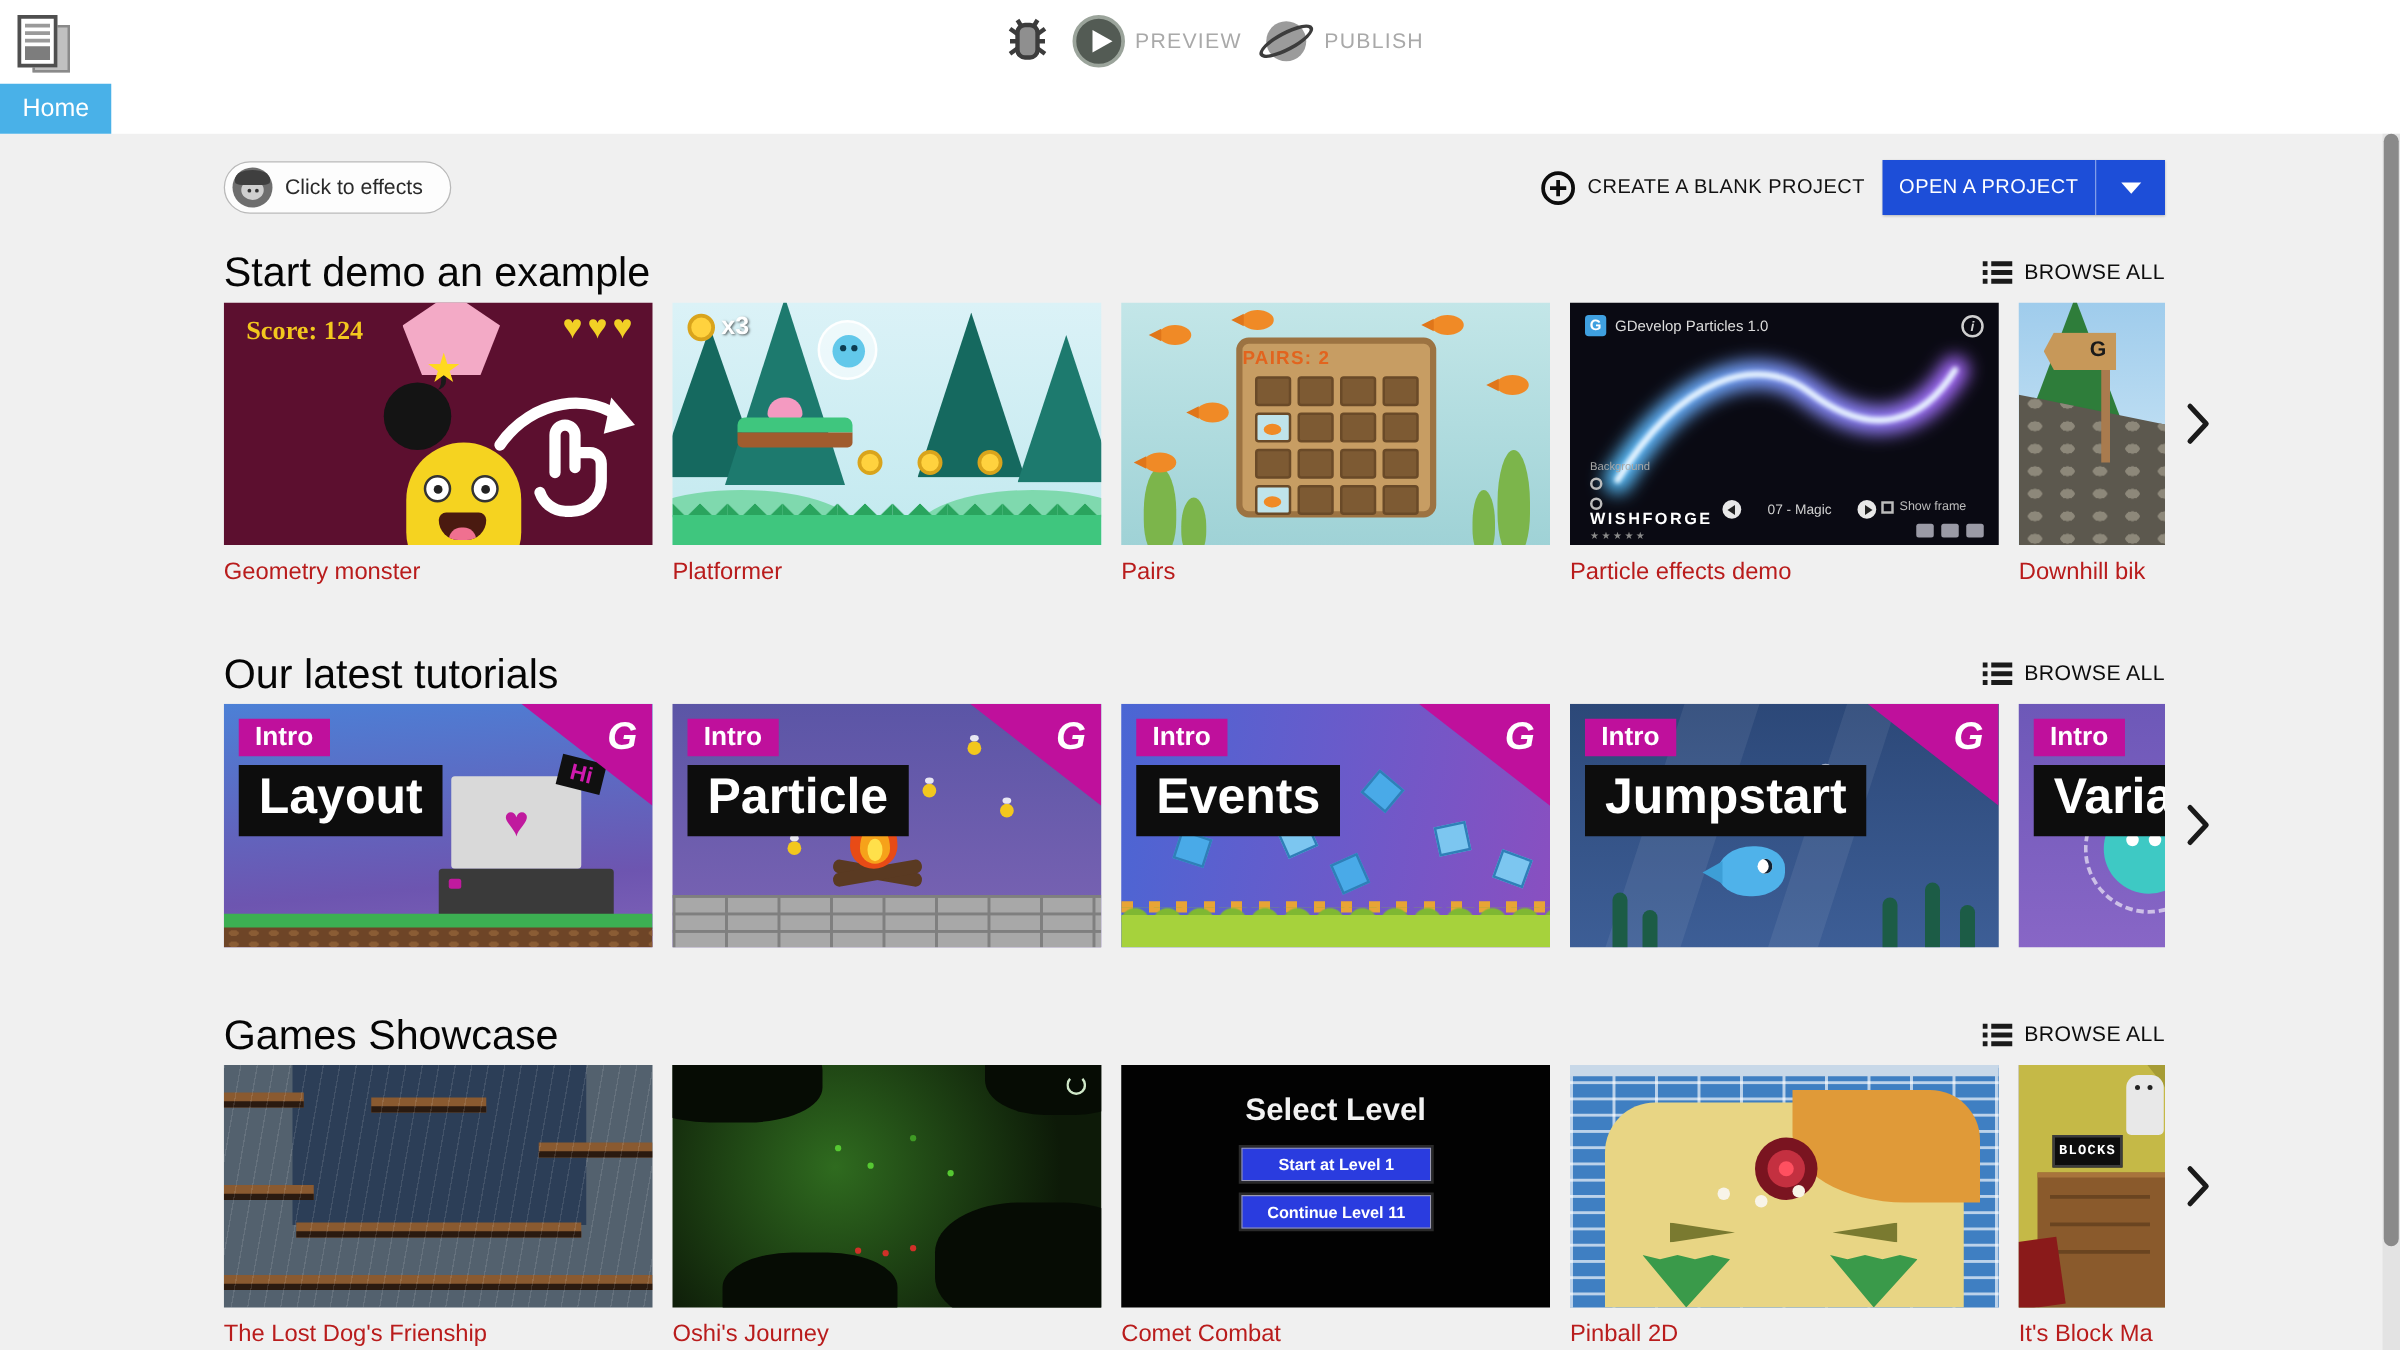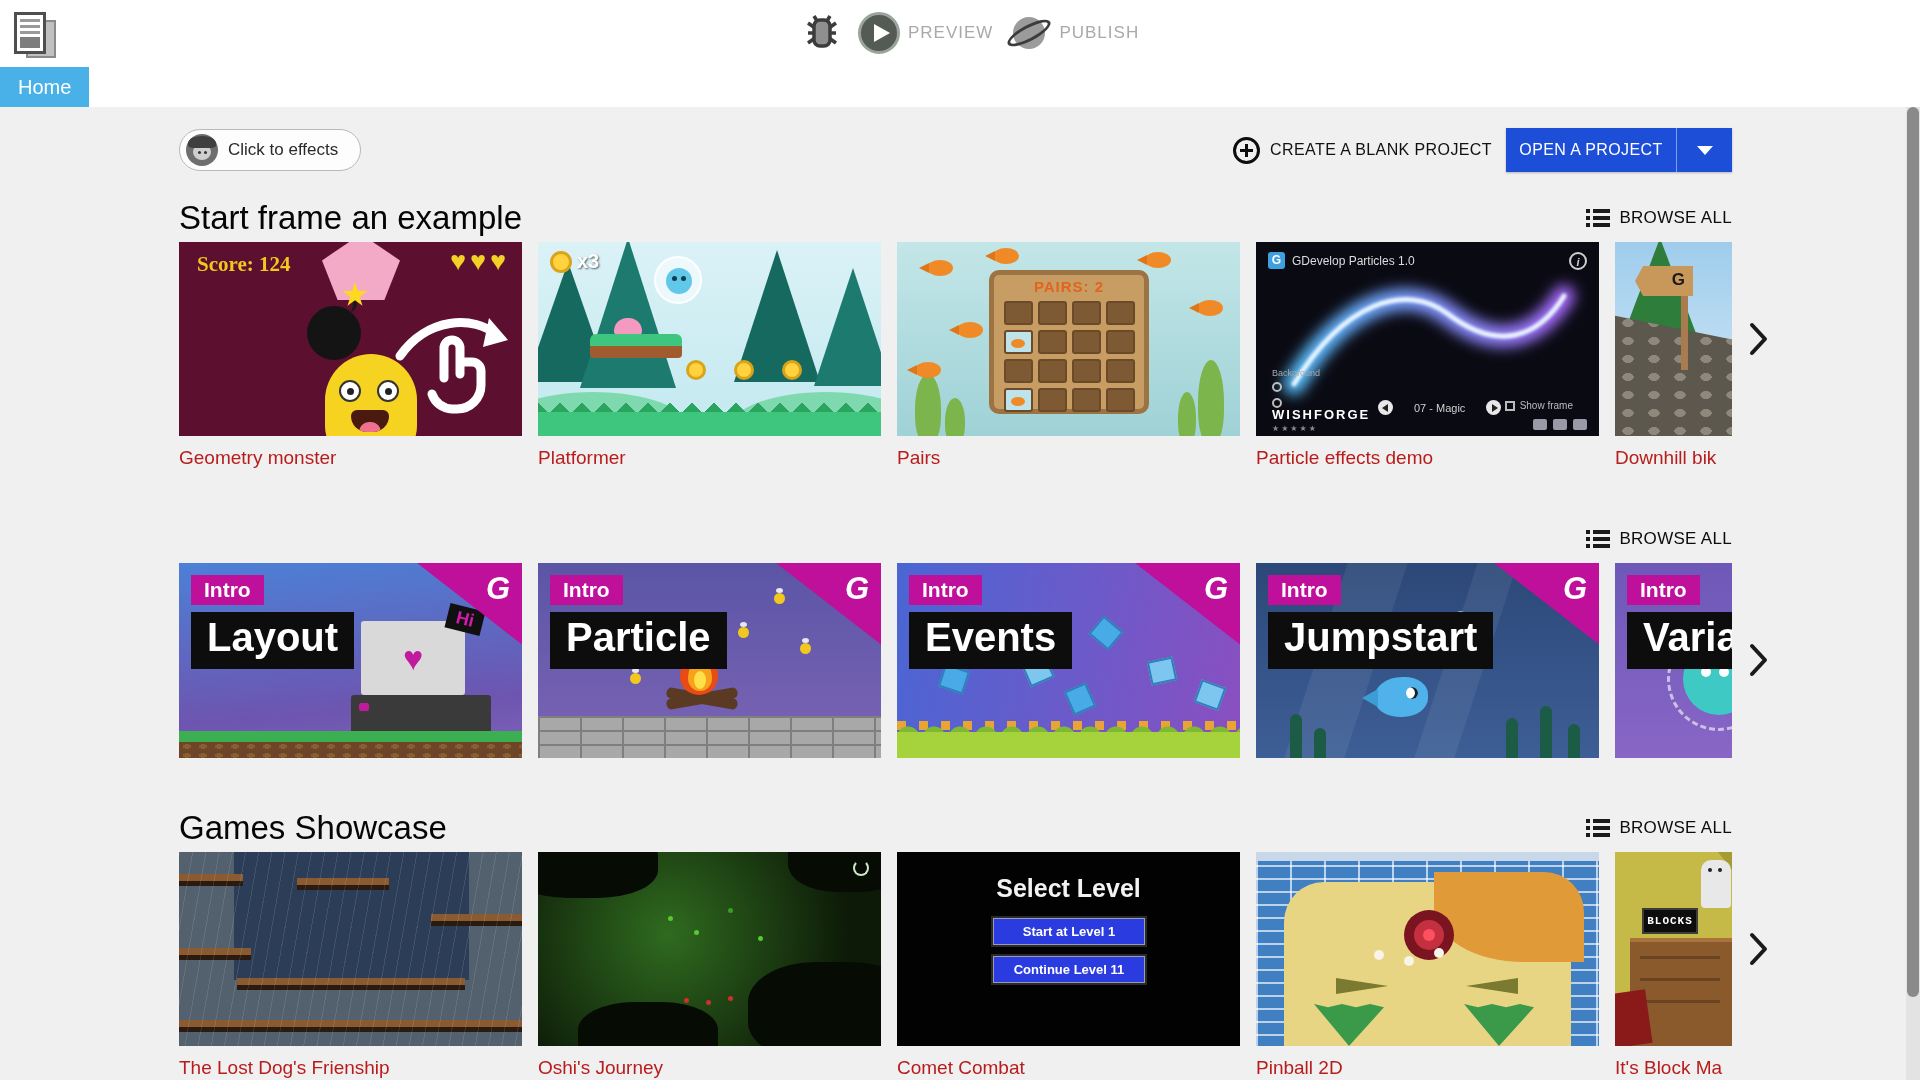--- a/index.html
+++ b/index.html
@@ -104,21 +104,21 @@
   .pf-counter { position:absolute; left:12px; top:8px; display:flex; align-items:center; gap:5px; }
   .pf-coin-ic { width:22px; height:22px; border-radius:50%; background:#ffd23e; border:3px solid #d9a41c; }
   .pf-x3 { color:#fff; font-weight:bold; font-size:20px; text-shadow:1px 1px 2px rgba(0,0,0,.6); }
 
   
   .t-pr { background:linear-gradient(#c3e6e8,#9fd2d6); }
   .pr-weed { position:absolute; background:#7cb54b; border-radius:50% 50% 40% 40%; }
   .pr-fish { position:absolute; width:26px; height:16px; background:#f08a26; border-radius:50%; }
   .pr-fish::after { content:""; position:absolute; left:-8px; top:3px; border-right:10px solid #e0761a; border-top:5px solid transparent; border-bottom:5px solid transparent; }
   .pr-board { position:absolute; left:92px; top:28px; width:160px; height:144px; background:#c79d63; border:5px solid #9c7342; border-radius:10px; }
-  .pr-title { position:absolute; top:3px; width:100%; text-align:center; color:#e2641e; font-weight:bold; font-size:15px; letter-spacing:1px; }
+  .pr-title { position:absolute; top:3px; width:100%; color:#e2641e; font-weight:bold; font-size:15px; letter-spacing:1px; }
   .pr-grid { position:absolute; left:10px; top:26px; display:grid; grid-template-columns:repeat(4,29px); grid-auto-rows:24px; gap:5px; }
   .pr-cell { background:#7d5a33; border:2px solid #6a4a28; border-radius:3px; position:relative; }
   .pr-cell.open { background:#bfe3ea; }
   .pr-cell.open::after { content:""; position:absolute; left:5px; top:7px; width:14px; height:9px; background:#f08a26; border-radius:50%; }
 
   
   .t-pt { background:#0a0a13; }
   .pt-logo { position:absolute; left:12px; top:10px; width:17px; height:17px; background:#3fa0e0; border-radius:3px; color:#fff; font-size:12px; font-weight:bold; text-align:center; line-height:17px; }
   .pt-title { position:absolute; left:36px; top:12px; color:#dcdcdc; font-size:12px; }
   .pt-info { position:absolute; right:12px; top:10px; width:18px; height:18px; border:2px solid #cfcfcf; border-radius:50%; color:#cfcfcf; font-size:11px; font-weight:bold; text-align:center; line-height:16px; font-style:italic; }
@@ -298,21 +298,21 @@
           <span class="open-main">OPEN A PROJECT</span>
           <span class="open-caret">
             <i class="caret-down"></i>
           </span>
         </div>
       </div>
     </div>
 
     <section class="section first">
       <div class="sec-head">
-        <h2 class="sec-title">Start frame an example</h2>
+        <h2 class="sec-title">Start demo an example</h2>
         <div class="browse-all">
           <svg width="24" height="20" viewBox="0 0 24 20">
             <g fill="#1a1a1a">
               <rect x="0" y="1" width="4" height="4"></rect>
                 <rect x="7" y="1" width="17" height="4"></rect>
               <rect x="0" y="8" width="4" height="4"></rect>
                 <rect x="7" y="8" width="17" height="4"></rect>
               <rect x="0" y="15" width="4" height="4"></rect>
                 <rect x="7" y="15" width="17" height="4"></rect>
             </g>
@@ -474,20 +474,21 @@
         <button class="chevron-btn">
           <svg width="20" height="34" viewBox="0 0 20 34">
             <polyline points="3,3 16,17 3,31" stroke="#1a1a1a" stroke-width="4" fill="none" stroke-linecap="round" stroke-linejoin="round"></polyline>
           </svg>
         </button>
       </div>
     </section>
 
     <section class="section">
       <div class="sec-head">
+        <h2 class="sec-title">Our latest tutorials</h2>
         <div class="browse-all">
           <svg width="24" height="20" viewBox="0 0 24 20">
             <g fill="#1a1a1a">
               <rect x="0" y="1" width="4" height="4"></rect>
                 <rect x="7" y="1" width="17" height="4"></rect>
               <rect x="0" y="8" width="4" height="4"></rect>
                 <rect x="7" y="8" width="17" height="4"></rect>
               <rect x="0" y="15" width="4" height="4"></rect>
                 <rect x="7" y="15" width="17" height="4"></rect>
             </g>

